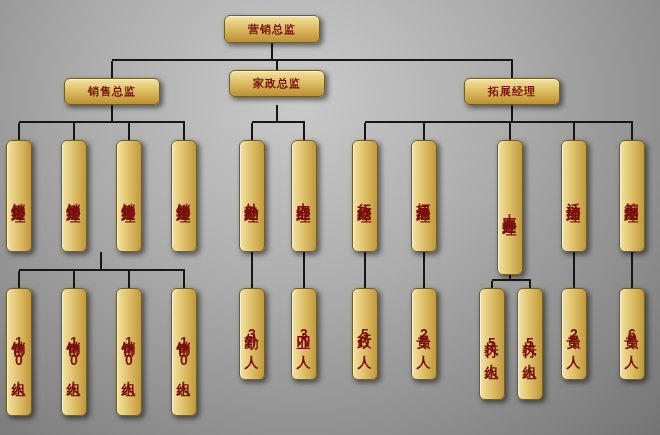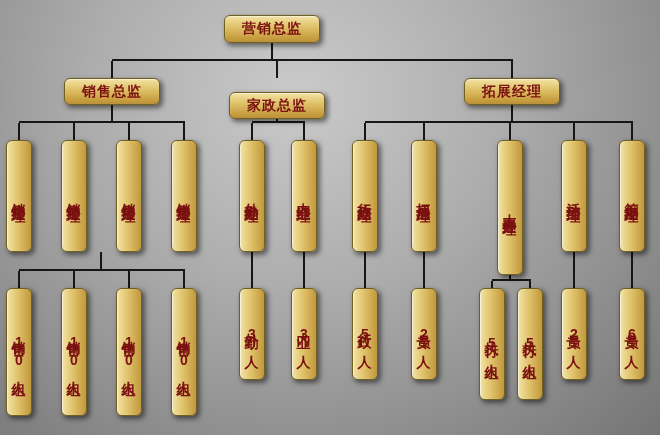--- a/index.html
+++ b/index.html
@@ -13,21 +13,21 @@
     position:absolute;
     background: linear-gradient(180deg,#f3e3a4 0%, #e0c36c 40%, #c79d3e 85%, #ba913b 100%);
     border:1px solid #6f5f20;
     border-radius:6px;
     color:#7a1010;
     font-weight:bold;
     box-shadow: 2.5px 2.5px 5px rgba(0,0,0,0.5), inset 0 1px 1px rgba(255,255,255,0.55);
     display:flex; align-items:center; justify-content:center;
     text-align:center;
   }
-  .hbox{ font-size:14px; letter-spacing:1px; }
+  .hbox{ font-size:11px; letter-spacing:1px; }
   .vbox{
     writing-mode: vertical-rl;
     text-orientation: upright;
     font-size:14px;
     letter-spacing:2px;
     background: linear-gradient(90deg,#f3e3a4 0%, #e0c36c 45%, #c2983c 100%);
     box-shadow: 2.5px 2.5px 5px rgba(0,0,0,0.5), inset 1px 0 1px rgba(255,255,255,0.55);
   }
   .line{ position:absolute; background:#161616; }
   .watermark{
@@ -82,21 +82,21 @@
   <div class="line" style="left:509px;top:275px;width:2px;height:6px"></div>
   <div class="line" style="left:492px;top:279px;width:39px;height:2px"></div>
   <div class="line" style="left:491px;top:281px;width:2px;height:7px"></div>
   <div class="line" style="left:529px;top:281px;width:2px;height:7px"></div>
   <div class="line" style="left:573px;top:252px;width:2px;height:36px"></div>
   <div class="line" style="left:631px;top:252px;width:2px;height:36px"></div>
 
   <div class="node hbox" style="left:224px;top:15px;width:96px;height:28px">营销总监</div>
 
   <div class="node hbox" style="left:64px;top:78px;width:96px;height:27px">销售总监</div>
-  <div class="node hbox" style="left:229px;top:92px;width:96px;height:27px">家政总监</div>
+  <div class="node hbox" style="left:229px;top:70px;width:96px;height:27px">家政总监</div>
   <div class="node hbox" style="left:464px;top:78px;width:96px;height:27px">拓展经理</div>
 
   <div class="node vbox" style="left:6px;top:140px;width:26px;height:112px">销售经理</div>
   <div class="node vbox" style="left:61px;top:140px;width:26px;height:112px">销售经理</div>
   <div class="node vbox" style="left:116px;top:140px;width:26px;height:112px">销售经理</div>
   <div class="node vbox" style="left:171px;top:140px;width:26px;height:112px">销售经理</div>
   <div class="node vbox" style="left:239px;top:140px;width:26px;height:112px">外勤经理</div>
   <div class="node vbox" style="left:291px;top:140px;width:26px;height:112px">内业经理</div>
   <div class="node vbox" style="left:352px;top:140px;width:26px;height:112px">行政经理</div>
   <div class="node vbox" style="left:411px;top:140px;width:26px;height:112px">拓展经理</div>

